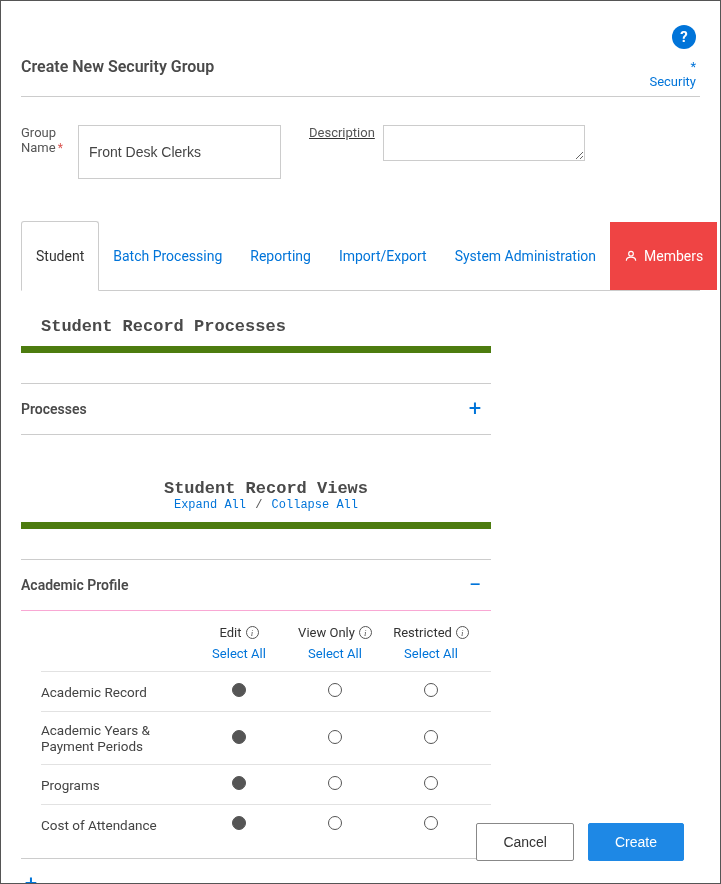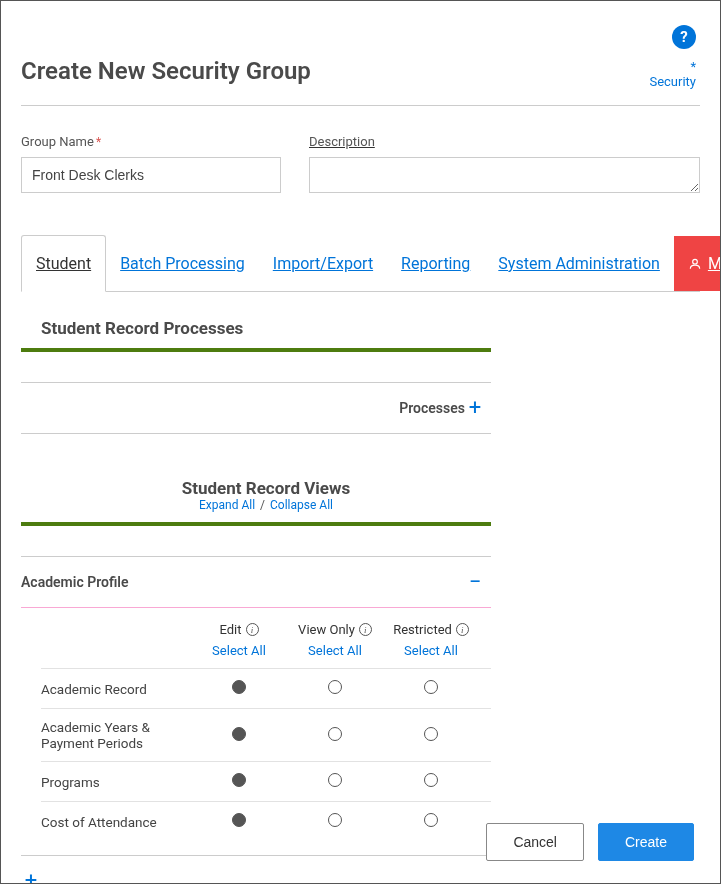--- a/index.html
+++ b/index.html
@@ -35,46 +35,46 @@
   .required-note {
     position: absolute;
     top: 58px;
     right: 24px;
     text-align: right;
     font-size: 13px;
     color: #0074d9;
   }
   .required-note .asterisk { display: block; color:#0074d9; font-size: 13px; }
   h1.page-title {
-    font-size: 24px;
+    font-size: 16px;
     font-weight: 600;
     color: #4a4a4a;
     margin-top: 36px;
     margin-bottom: 20px;
   }
   .hr-top {
     border: none;
     border-top: 1px solid #ccc;
     margin-bottom: 28px;
   }
   .form-row {
     display: flex;
     gap: 28px;
   }
-  .form-field { display: flex; flex-direction: column; }
+  .form-field { display: flex; flex-direction: row; gap: 8px; }
   .form-field.name { width: 260px; }
   .form-field.desc { flex: 1; text-decoration: underline; }
   .field-label {
     font-size: 13px;
     color: #555;
     margin-bottom: 8px;
   }
   .req-star { color: #d9534f; font-size: 12px; margin-left: 2px; }
   input.text-input {
-    height: 36px;
+    height: 54px;
     border: 1px solid #ccc;
     padding: 0 10px;
     font-size: 14px;
     color: #444;
     outline: none;
   }
   textarea.desc-input {
     height: 36px;
     border: 1px solid #ccc;
     padding: 6px 8px;
@@ -83,26 +83,25 @@
     outline: none;
   }
   
   .tabs {
     display: flex;
     align-items: flex-end;
     border-bottom: 1px solid #ccc;
     margin-top: 42px;
   }
   .tab {
-    padding: 18px 14px;
-    font-size: 16px;
+    padding: 26px 14px;
+    font-size: 14px;
     color: #0074d9;
     cursor: pointer;
     white-space: nowrap;
-    text-decoration: underline;
   }
   .tab.active {
     color: #333;
     border: 1px solid #ccc;
     border-bottom: 1px solid #fff;
     border-top-left-radius: 3px;
     border-top-right-radius: 3px;
     margin-bottom: -1px;
     background: #fff;
   }
@@ -118,21 +117,22 @@
   
   .content-panel {
     width: 470px;
     padding-top: 16px;
   }
   .section-title {
     font-size: 17px;
     font-weight: 700;
     color: #4a4a4a;
     padding: 10px 0 10px 20px;
-    border-bottom: 4px solid #4d7c0f;
+    border-bottom: 7px solid #4d7c0f;
+    font-family: Liberation Mono, monospace;
   }
   .section-title.views {
     display: flex;
     justify-content: space-between;
     align-items: center;
     padding-right: 0;
     flex-direction: column;
   }
   .expand-collapse {
     font-size: 12px;
@@ -153,21 +153,21 @@
   }
   .accordion-row .toggle-icon {
     font-size: 22px;
     color: #0074d9;
     font-weight: 400;
     cursor: pointer;
     line-height: 1;
     width: 20px;
     text-align: center;
   }
-  .accordion-end { border-bottom: 1px solid #ccc; justify-content: flex-end; }
+  .accordion-end { border-bottom: 1px solid #ccc; }
   .perm-table {
     padding: 14px 0 14px 20px;
     border-top: 1px solid #f9a8d4;
   }
   .perm-header {
     display: flex;
     margin-bottom: 6px;
   }
   .perm-header .col-label { width: 150px; }
   .perm-col {
@@ -206,21 +206,21 @@
     width: 14px; height: 14px; border-radius: 50%;
     border: 1.5px solid #555;
     display: inline-block;
     position: relative;
     cursor: pointer;
   }
   .radio.filled { background:#555; border-color:#555; }
   
   .footer {
     position: absolute;
-    right: 26px;
+    right: 36px;
     bottom: 22px;
     display: flex;
     gap: 14px;
   }
   .btn {
     height: 38px;
     padding: 0 26px;
     font-size: 14px;
     cursor: pointer;
     border-radius: 2px;
@@ -259,22 +259,22 @@
     </div>
     <div class="form-field desc">
       <label class="field-label" data-interactable="false">Description</label>
       <textarea class="desc-input" data-interactable="true" style=""></textarea>
     </div>
   </div>
 
   <div class="tabs" data-interactable="false">
     <div class="tab active" data-interactable="true">Student</div>
     <div class="tab" data-interactable="true">Batch Processing</div>
+    <div class="tab" data-interactable="true">Reporting</div>
     <div class="tab" data-interactable="true">Import/Export</div>
-    <div class="tab" data-interactable="true">Reporting</div>
     <div class="tab" data-interactable="true">System Administration</div>
     <div class="tab members" data-interactable="true">
       <svg data-interactable="false" viewBox="0 0 24 24">
           <circle cx="12" cy="8" r="4" fill="none" stroke="#fff" stroke-width="2"></circle>
           <path d="M4 20c0-4 4-6 8-6s8 2 8 6" fill="none" stroke="#fff" stroke-width="2"></path>
         </svg>
       <span data-interactable="false">Members</span>
     </div>
   </div>
 

